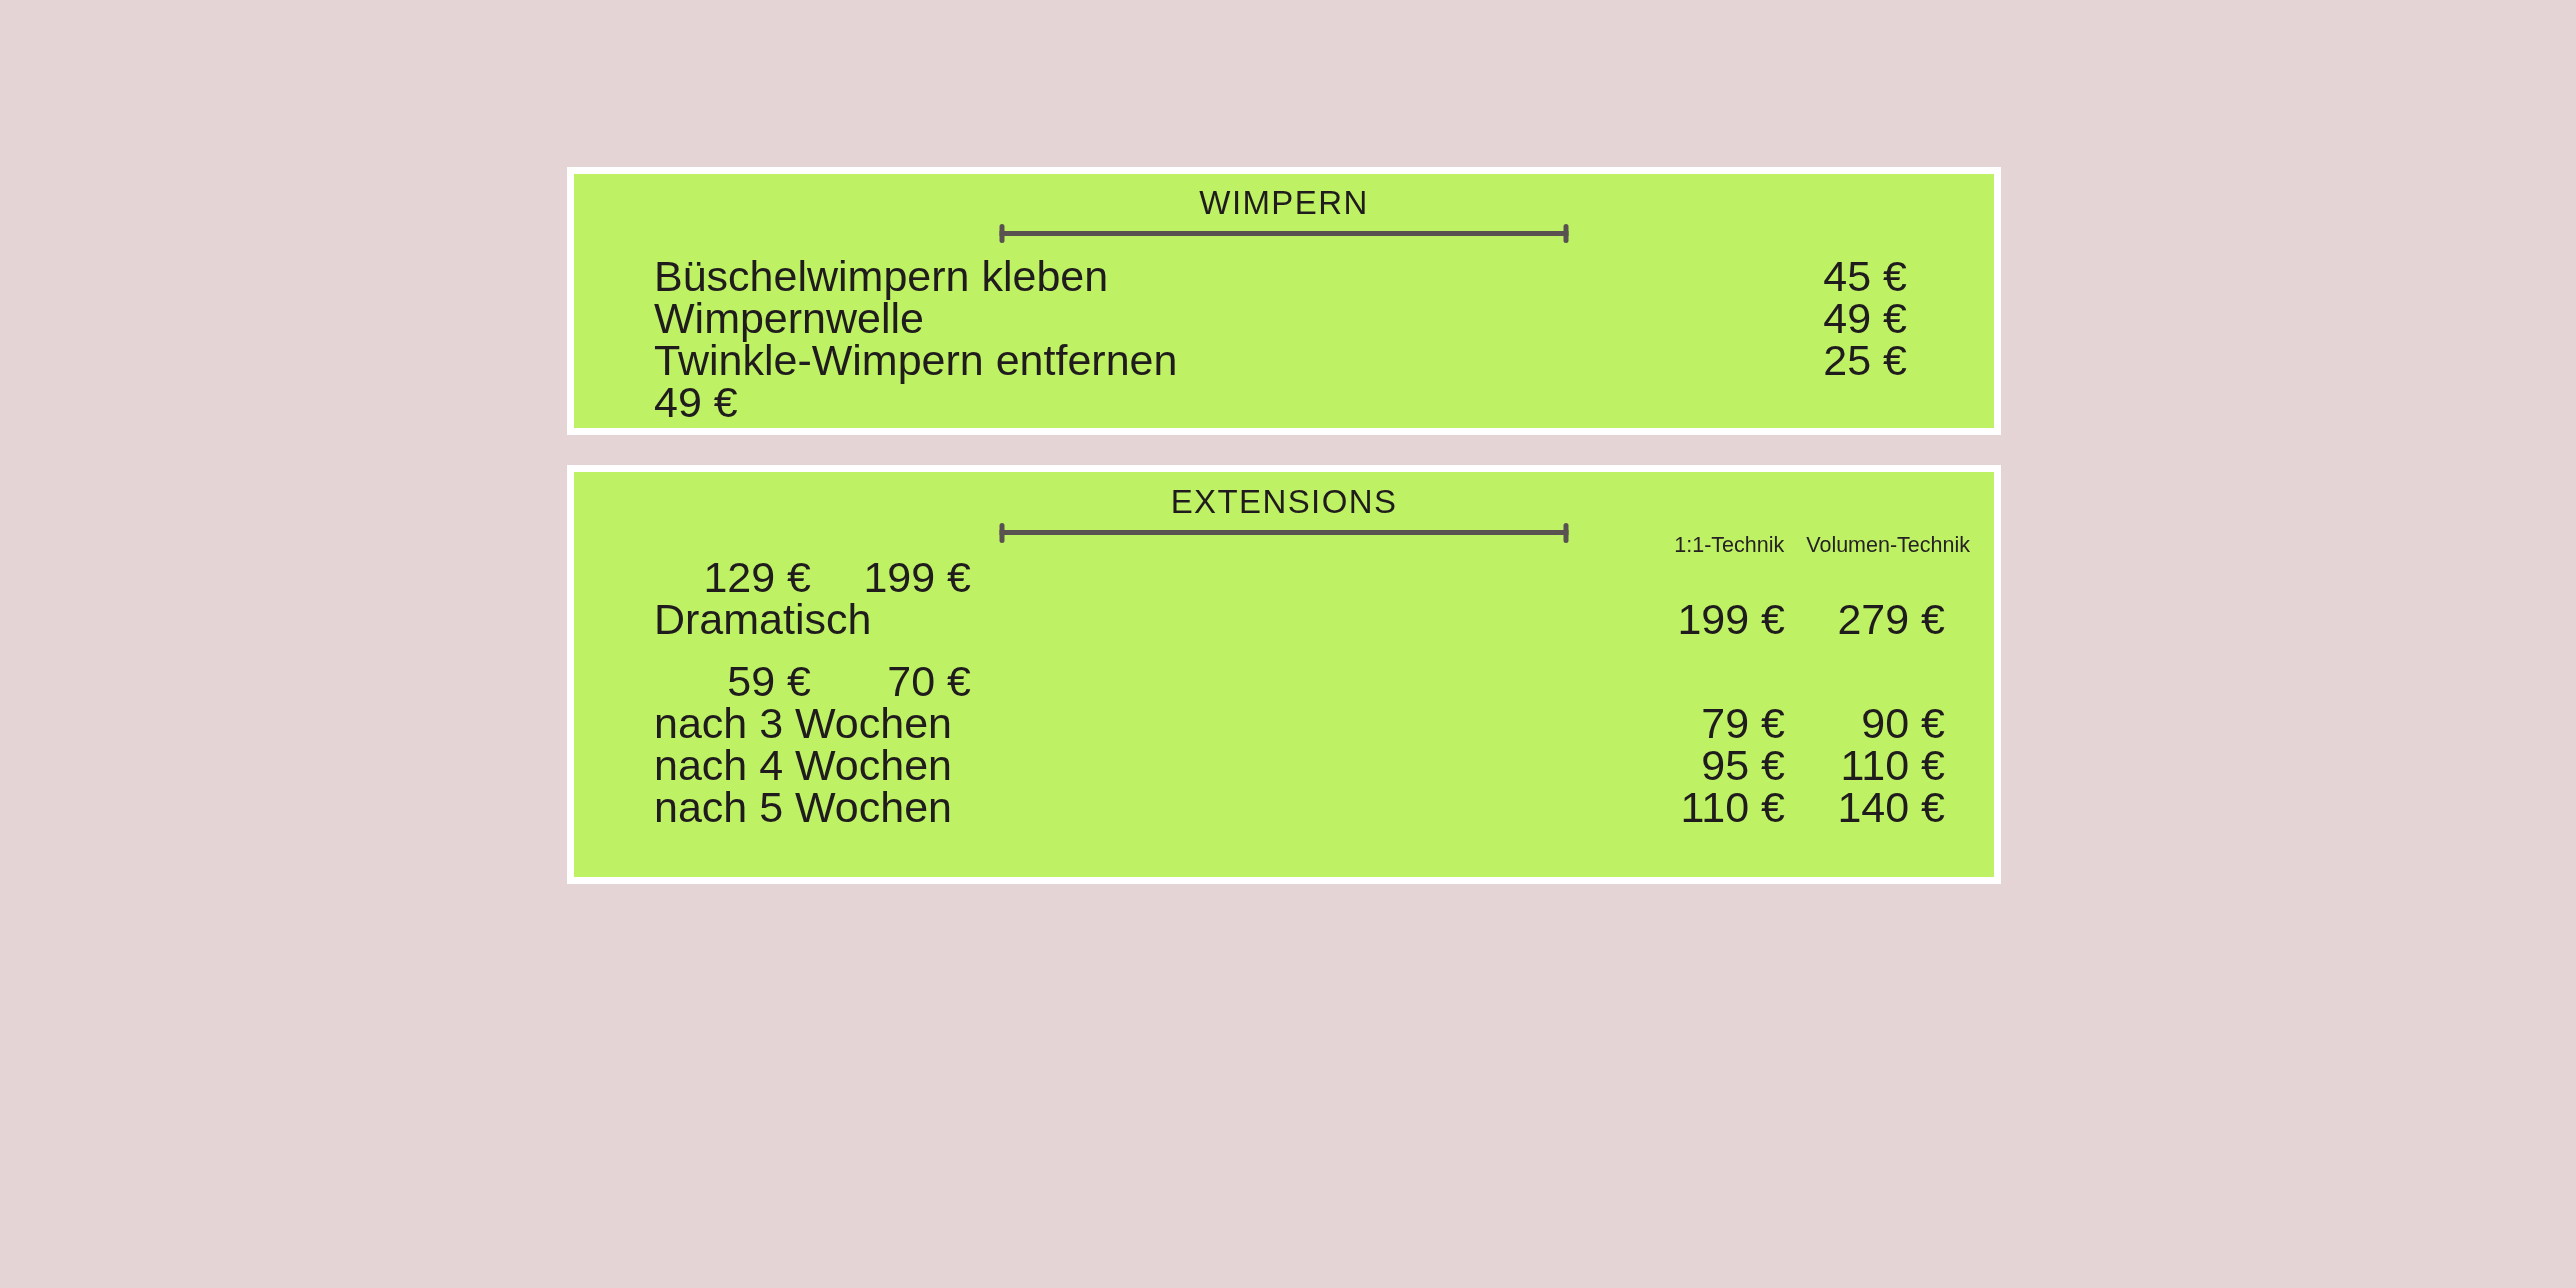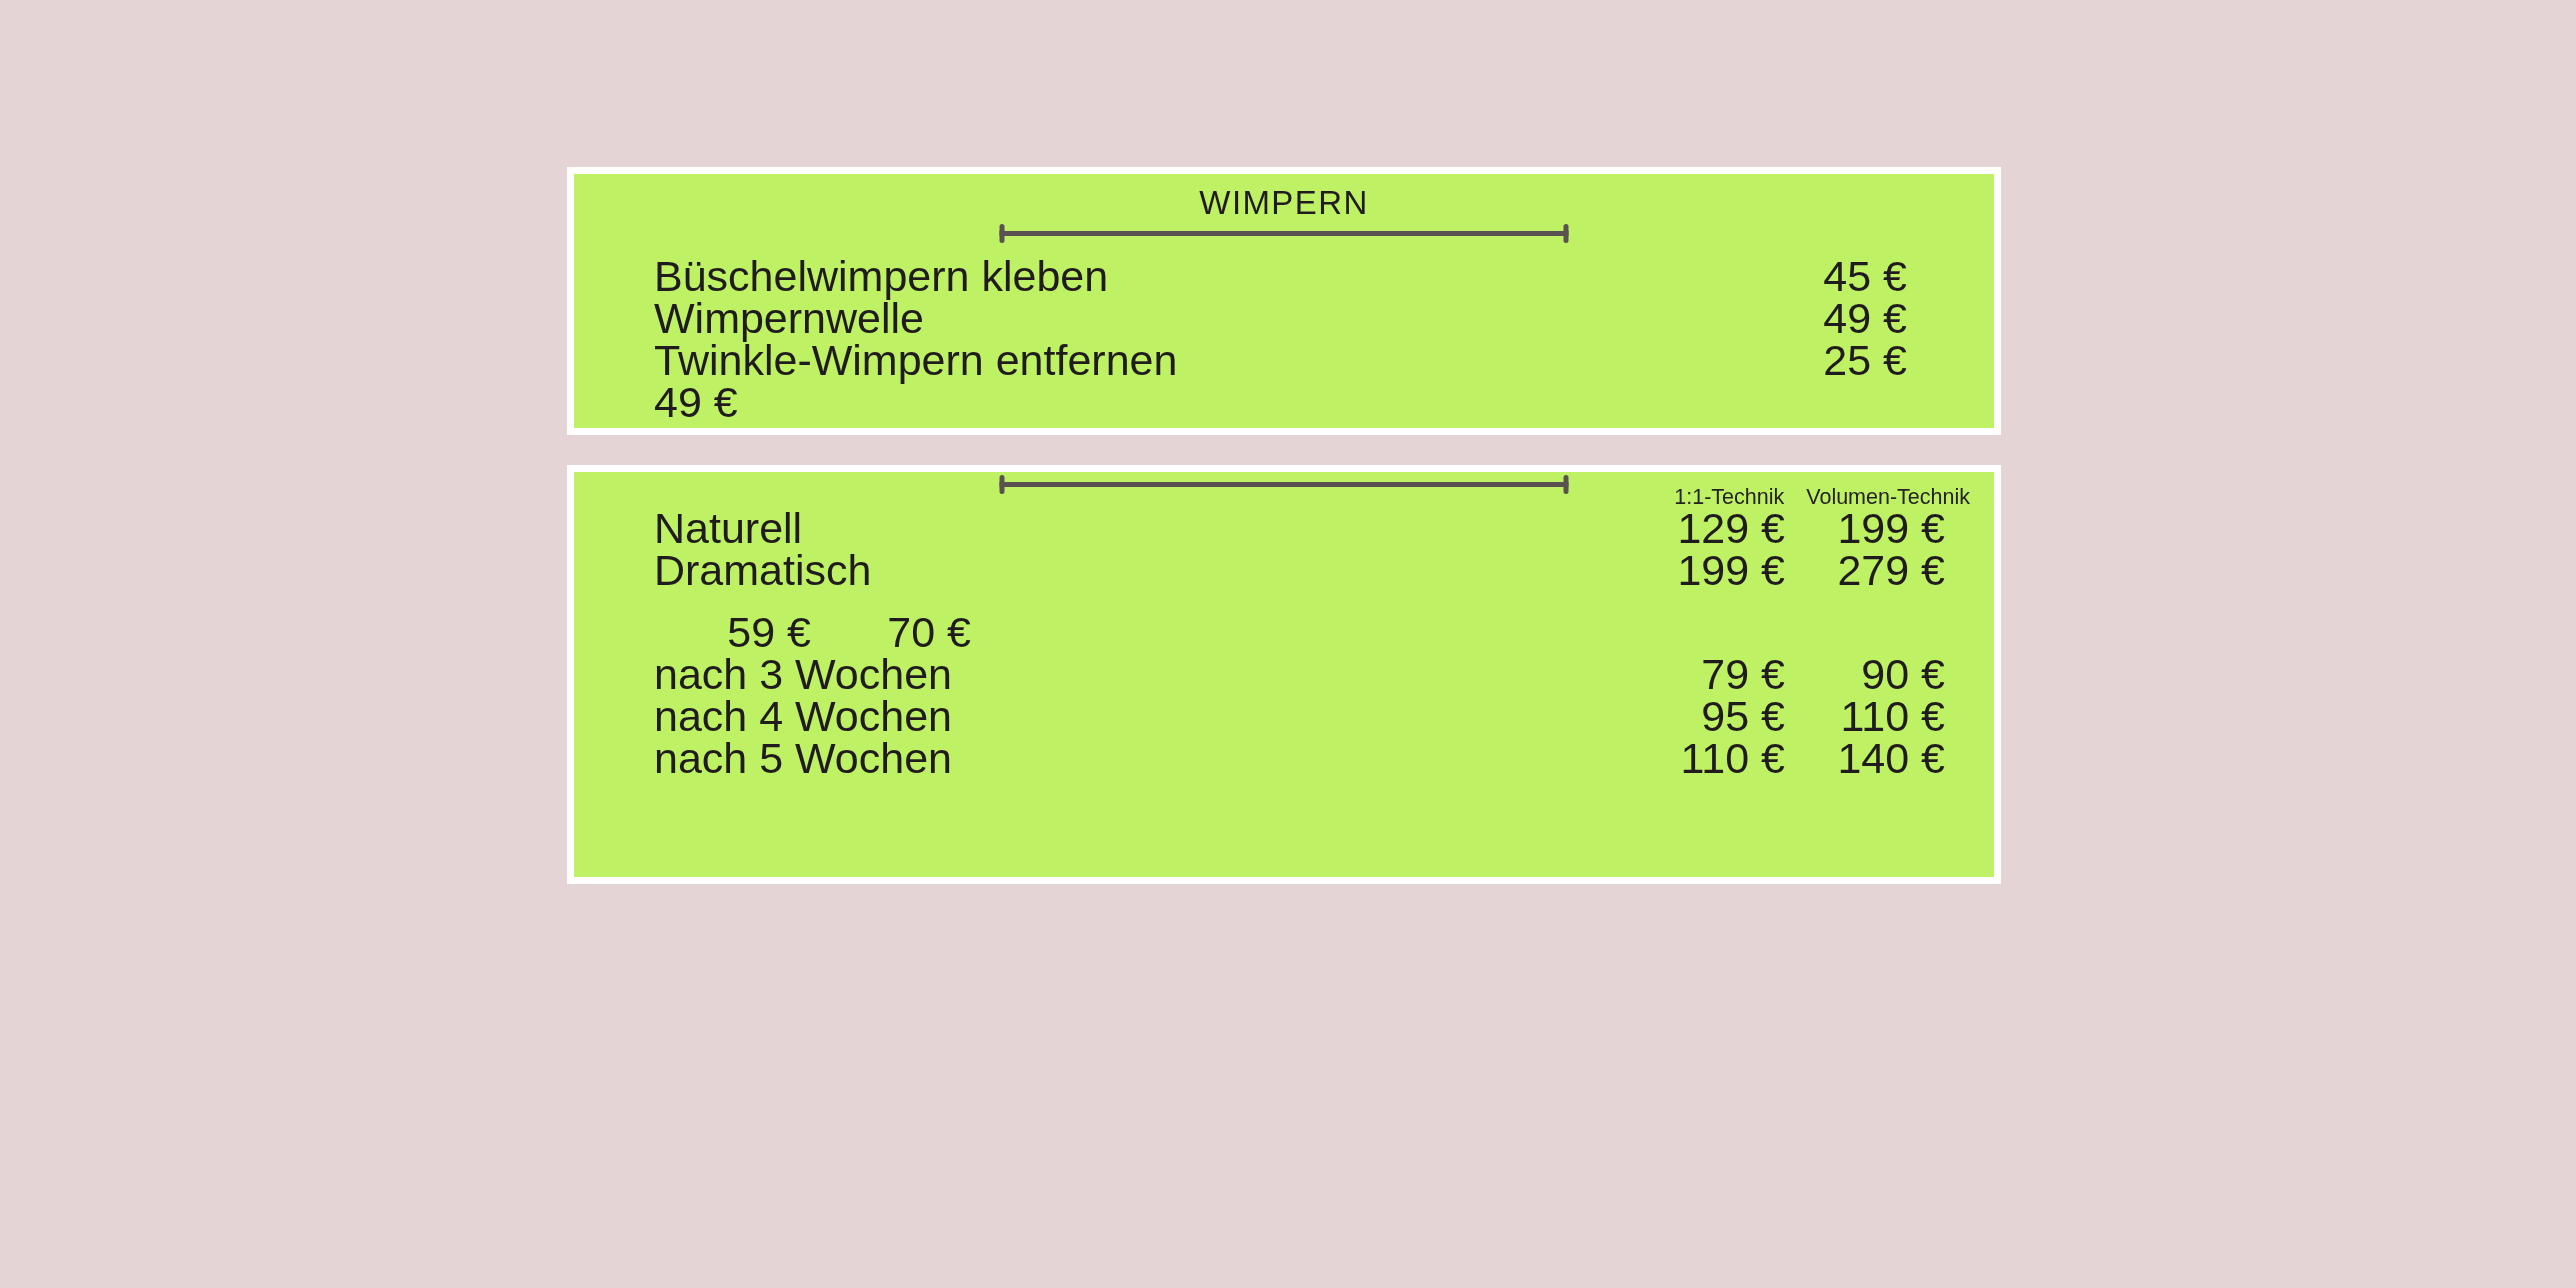--- a/index.html
+++ b/index.html
@@ -137,34 +137,34 @@
         <span class="label">Twinkle-Wimpern entfernen</span>
         <span class="price">25 €</span>
       </div>
       <div class="row">
         <span class="price">49 €</span>
       </div>
     </div>
   </section>
 
   <section class="box box-extensions">
+    <h2 class="title">EXTENSIONS</h2>
     <div class="divider-row">
       <div class="divider">
         <span class="cap left"></span>
         <span class="line"></span>
         <span class="cap right"></span>
       </div>
       <div class="col-headers">
         <span>1:1-Technik</span>
         <span>Volumen-Technik</span>
       </div>
     </div>
     <div class="rows group1">
       <div class="row">
-        <span class="label">Naturell</span>
         <span class="price p1">129 €</span>
         <span class="price p2">199 €</span>
       </div>
       <div class="row">
         <span class="label">Dramatisch</span>
         <span class="price p1">199 €</span>
         <span class="price p2">279 €</span>
       </div>
     </div>
     <div class="rows group2">

